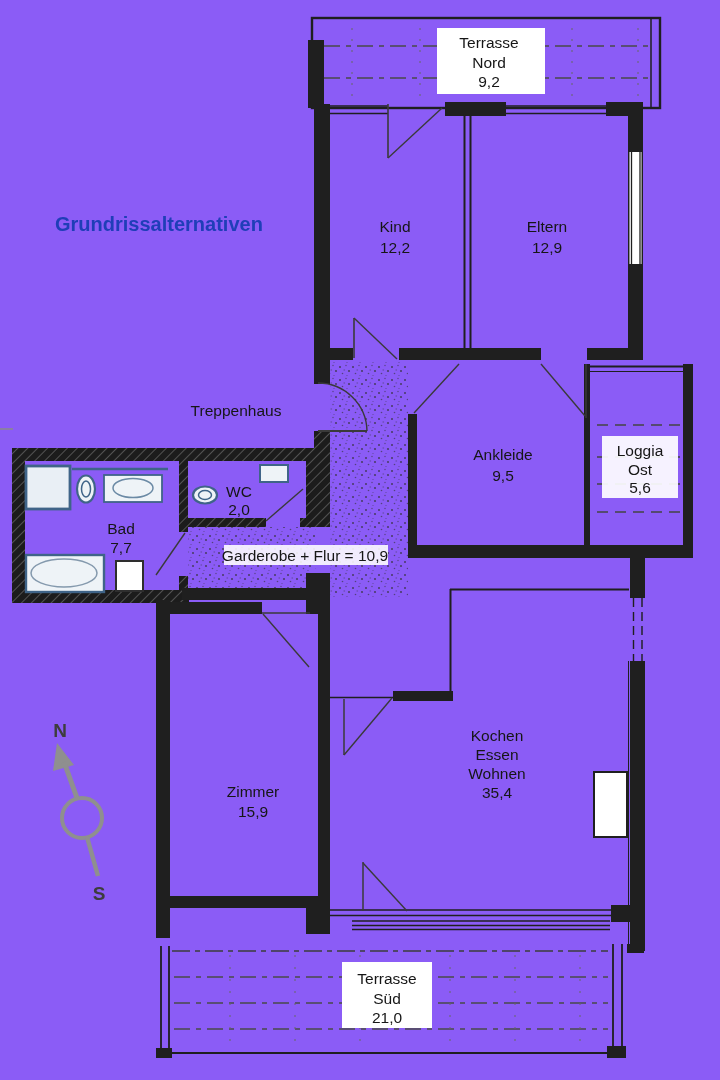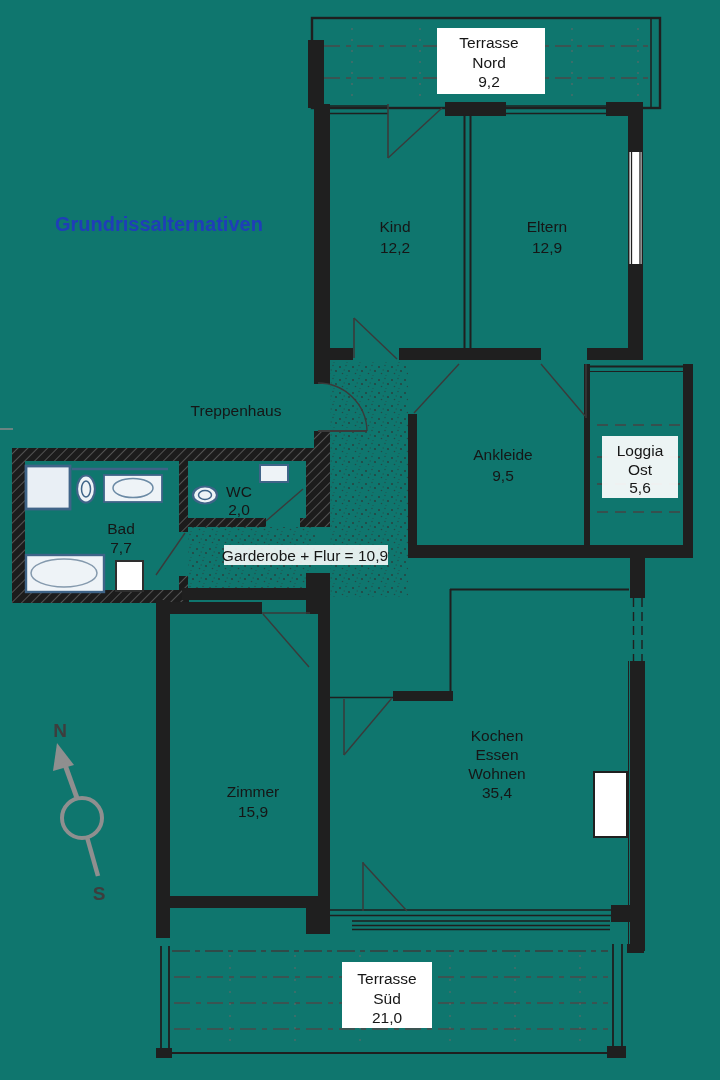--- a/index.html
+++ b/index.html
@@ -1,16 +1,16 @@
 <!DOCTYPE html>
 <html><head>
 <meta charset="utf-8">
 <style>
   html,body{margin:0;padding:0;background:#ffffff;}
-  .page{position:relative;width:720px;height:1080px;background:#0f766e;overflow:hidden;
+  .page{position:relative;width:720px;height:1080px;background:#8b5cf6;overflow:hidden;
         font-family:"Liberation Sans", sans-serif;}
   svg{display:block}
   .rlabel{font-family:"Liberation Sans",sans-serif;font-size:15.5px;fill:#161616;}
   .title-text{font-family:"Liberation Sans",sans-serif;font-size:20px;font-weight:bold;}
   .compass-letter{font-family:"Liberation Sans",sans-serif;font-size:19px;font-weight:bold;fill:#3d3d3d;}
   .wall{fill:#1f1f1f;}
   .thinline{stroke:#1f1f1f;fill:none;}
   .doorline{stroke:#3a3a3a;fill:none;}
 </style>
 </head>

